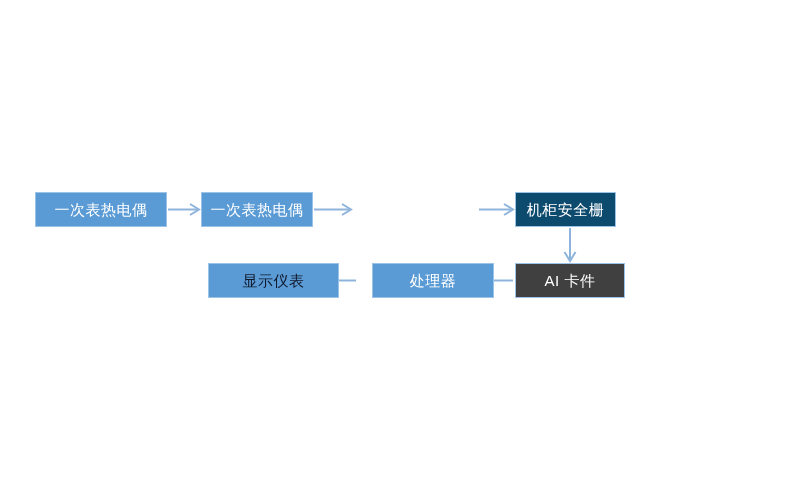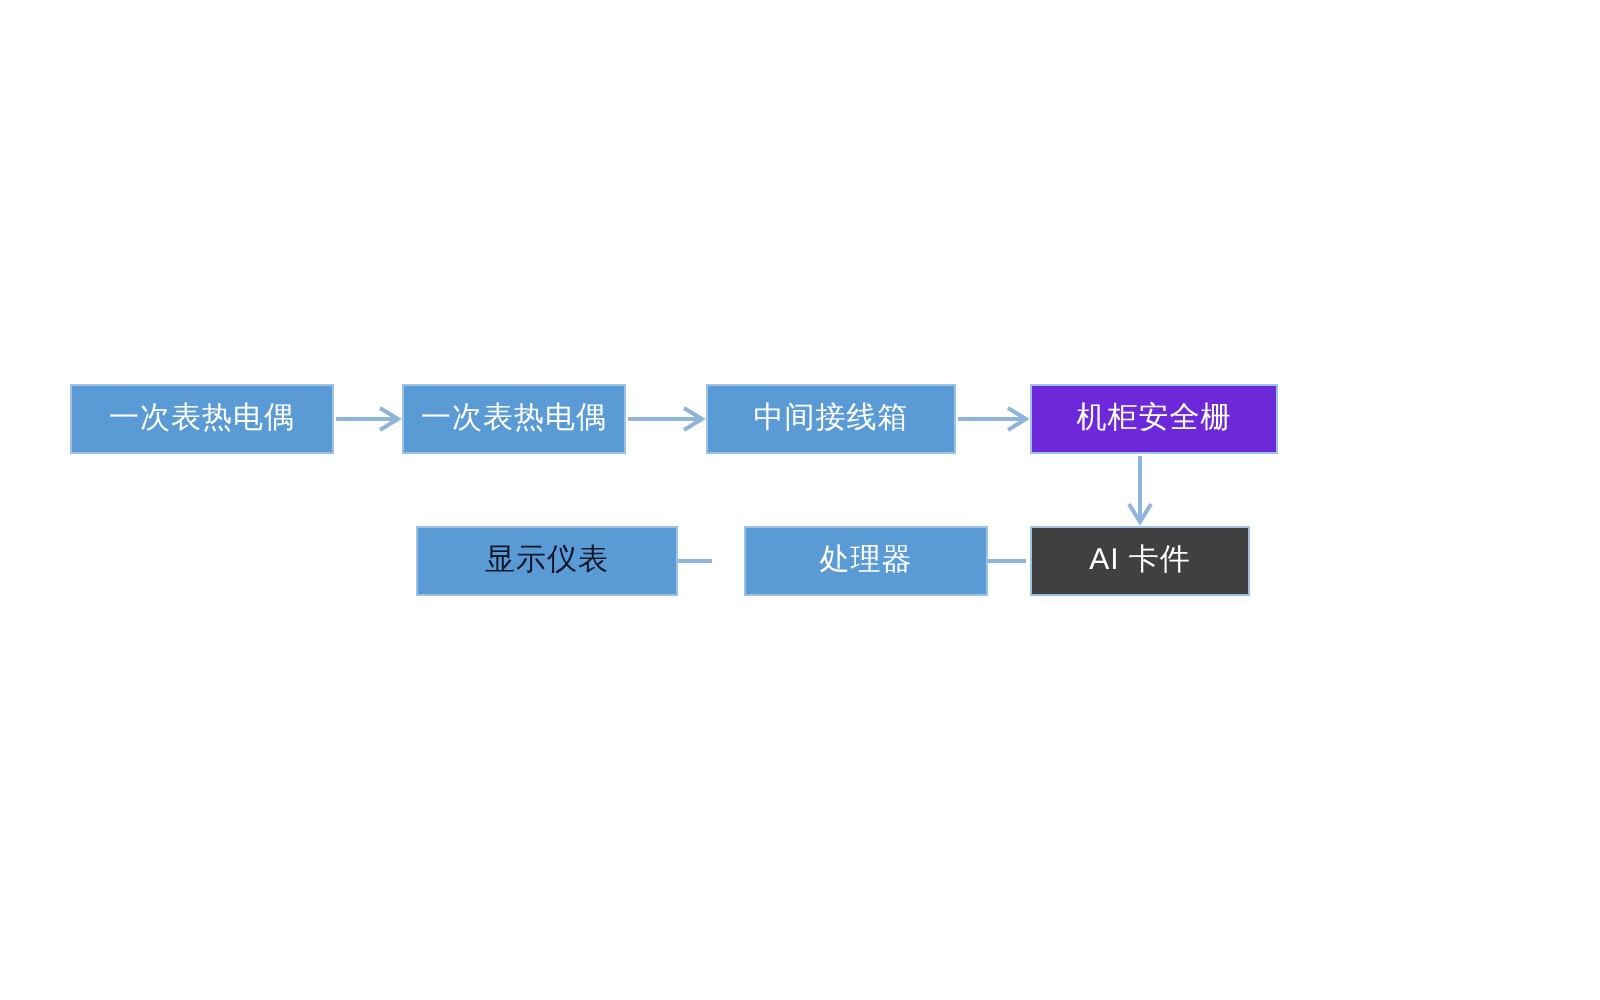--- a/index.html
+++ b/index.html
@@ -85,24 +85,21 @@
       <polyline points="336,275 327,280.5 336,286" fill="none" stroke="#8eb4dc" stroke-width="2"></polyline>
     </g>
   </svg>
 
   <div class="node" style="left: 35px; top: 192px; width: 132px; height: 35px; background: rgb(91, 155, 213); border-color: rgb(156, 195, 229); color: rgb(255, 255, 255);">
     <span class="label">一次表热电偶</span>
   </div>
   <div class="node" style="left: 201px; top: 192px; width: 112px; height: 35px; background: rgb(91, 155, 213); border-color: rgb(156, 195, 229); color: rgb(255, 255, 255);">
     <span class="label">一次表热电偶</span>
   </div>
-  <div class="node" style="left: 353px; top: 192px; width: 125px; height: 35px; background: rgb(91, 155, 213); border-color: rgb(156, 195, 229); color: rgb(255, 255, 255);">
-    <span class="label">中间接线箱</span>
-  </div>
-  <div class="node" style="left: 515px; top: 192px; width: 124px; height: 35px; background: #6d28d9; border-color: rgb(156, 195, 229); color: rgb(255, 255, 255);">
+  <div class="node" style="left: 515px; top: 192px; width: 101px; height: 35px; background: #0c4a6e; border-color: rgb(156, 195, 229); color: rgb(255, 255, 255);">
     <span class="label">机柜安全栅</span>
   </div>
   <div class="node" style="left: 515px; top: 263px; width: 110px; height: 35px; background: #404040; border-color: rgb(156, 195, 229); color: rgb(255, 255, 255);">
     <span class="label">AI 卡件</span>
   </div>
   <div class="node" style="left: 358px; top: 263px; width: 122px; height: 35px; background: rgb(91, 155, 213); border-color: rgb(156, 195, 229); color: rgb(255, 255, 255); margin-left: 14px;">
     <span class="label">处理器</span>
   </div>
   <div class="node" style="left: 208px; top: 263px; width: 131px; height: 35px; background: rgb(91, 155, 213); border-color: rgb(156, 195, 229); color: #0f172a;">
     <span class="label">显示仪表</span>

